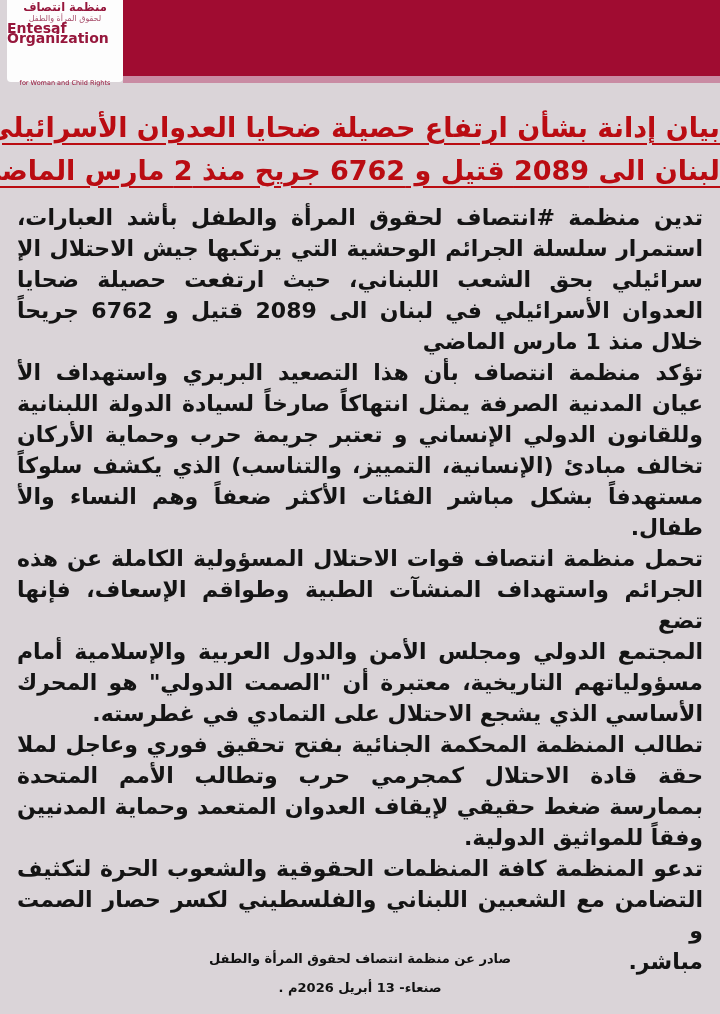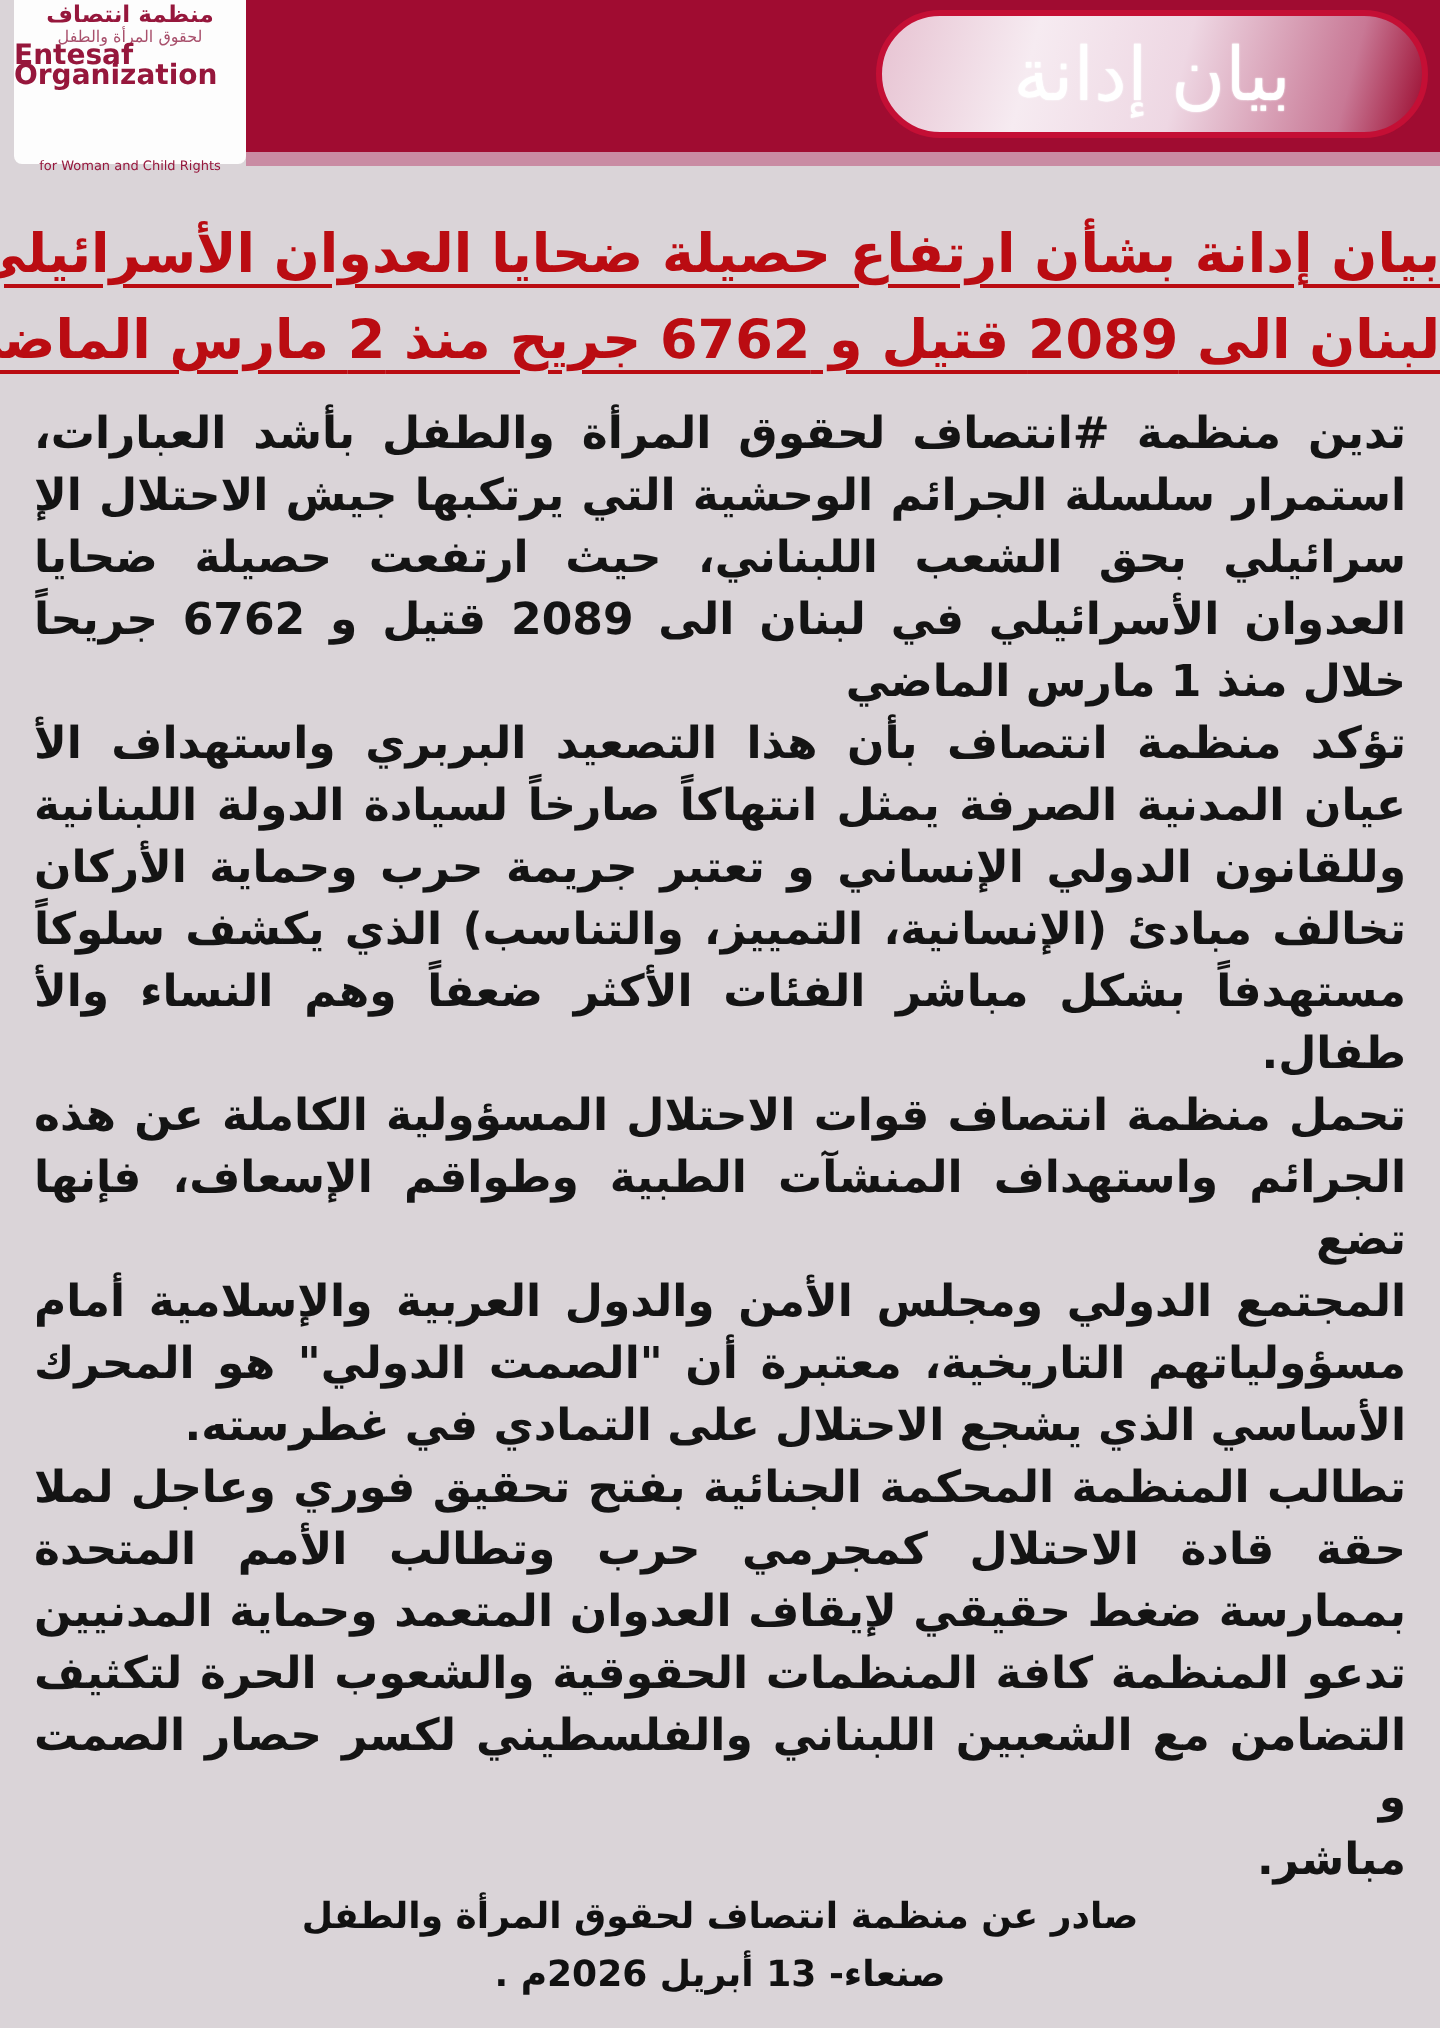--- a/index.html
+++ b/index.html
@@ -45,33 +45,30 @@
     white-space:nowrap;text-decoration:underline;
     text-decoration-thickness:2px;text-underline-offset:6px;
   }
   
   .body-text{position:absolute;top:202px;right:17px;left:17px;direction:rtl;}
   .body-line{
     font-weight:bold;font-size:22px;line-height:31px;color:#141414;
   }
   
   .footer{position:absolute;top:944px;left:0;right:0;text-align:center;direction:rtl;color:#111;}
-  .footer-line{font-weight:bold;font-size:18px;line-height:29px;}
+  .footer-line{font-weight:bold;font-size:13px;line-height:29px;}
 </style>
 </head>
 <body>
 
 <div class="page">
 
   <div class="banner"></div>
   <div class="pink-band"></div>
 
-  <div class="pill">
-    <span class="pill-text">بيان إدانة</span>
-  </div>
 
   <div class="logo-card">
     <svg class="logo-art" viewBox="0 0 100 56" xmlns="http://www.w3.org/2000/svg" preserveAspectRatio="xMidYMid meet">
       <polygon points="4,12 12,7 10,18 14,28 8,40 12,50 3,45 5,28" fill="#8c1130"></polygon>
       <path d="M33 3 C15 7 4 20 6 35 C8 49 22 57 36 55 C27 49 21 41 21 31 C21 19 26 9 33 3 Z" fill="#a51e44"></path>
       <circle cx="43" cy="9" r="8.5" fill="#a51e44"></circle>
       <path d="M44 47 C35 39 31 31 36 27 C40 24 44 28 44 31 C44 28 48 24 52 27 C57 31 53 39 44 47 Z" fill="#a51e44"></path>
       <g transform="translate(72 15) rotate(-32)">
         <rect x="-20" y="-11" width="40" height="22" rx="2" fill="#9b1a3e"></rect>
         <text x="0" y="-2" text-anchor="middle" font-size="7" fill="#ffffff" font-family="DejaVu Sans, sans-serif" direction="rtl">انتصاف</text>
@@ -103,20 +100,21 @@
       <div class="body-line" style="text-align: justify; text-align-last: justify;">مستهدفاً بشكل مباشر الفئات الأكثر ضعفاً وهم النساء والأ</div>
       <div class="body-line" style="text-align: right; text-align-last: right;">طفال.</div>
       <div class="body-line" style="text-align: justify; text-align-last: justify;">تحمل منظمة انتصاف قوات الاحتلال المسؤولية الكاملة عن هذه</div>
       <div class="body-line" style="text-align: justify; text-align-last: justify;">الجرائم واستهداف المنشآت الطبية وطواقم الإسعاف، فإنها تضع</div>
       <div class="body-line" style="text-align: justify; text-align-last: justify;">المجتمع الدولي ومجلس الأمن والدول العربية والإسلامية أمام</div>
       <div class="body-line" style="text-align: justify; text-align-last: justify;">مسؤولياتهم التاريخية، معتبرة أن "الصمت الدولي" هو المحرك</div>
       <div class="body-line" style="text-align: right; text-align-last: right;">الأساسي الذي يشجع الاحتلال على التمادي في غطرسته.</div>
       <div class="body-line" style="text-align: justify; text-align-last: justify;">تطالب المنظمة المحكمة الجنائية بفتح تحقيق فوري وعاجل لملا</div>
       <div class="body-line" style="text-align: justify; text-align-last: justify;">حقة قادة الاحتلال كمجرمي حرب وتطالب الأمم المتحدة</div>
       <div class="body-line" style="text-align: justify; text-align-last: justify;">بممارسة ضغط حقيقي لإيقاف العدوان المتعمد وحماية المدنيين</div>
+      <div class="body-line" style="text-align: right; text-align-last: right;">وفقاً للمواثيق الدولية.</div>
       <div class="body-line" style="text-align: justify; text-align-last: justify;">تدعو المنظمة كافة المنظمات الحقوقية والشعوب الحرة لتكثيف</div>
       <div class="body-line" style="text-align: justify; text-align-last: justify;">التضامن مع الشعبين اللبناني والفلسطيني لكسر حصار الصمت و</div>
       <div class="body-line" style="text-align: right; text-align-last: right;">مباشر.</div>
     </div>
 
   <div class="footer">
     <div class="footer-line">صادر عن منظمة انتصاف لحقوق المرأة والطفل</div>
     <div class="footer-line">صنعاء- 13 أبريل 2026م .</div>
   </div>
 

